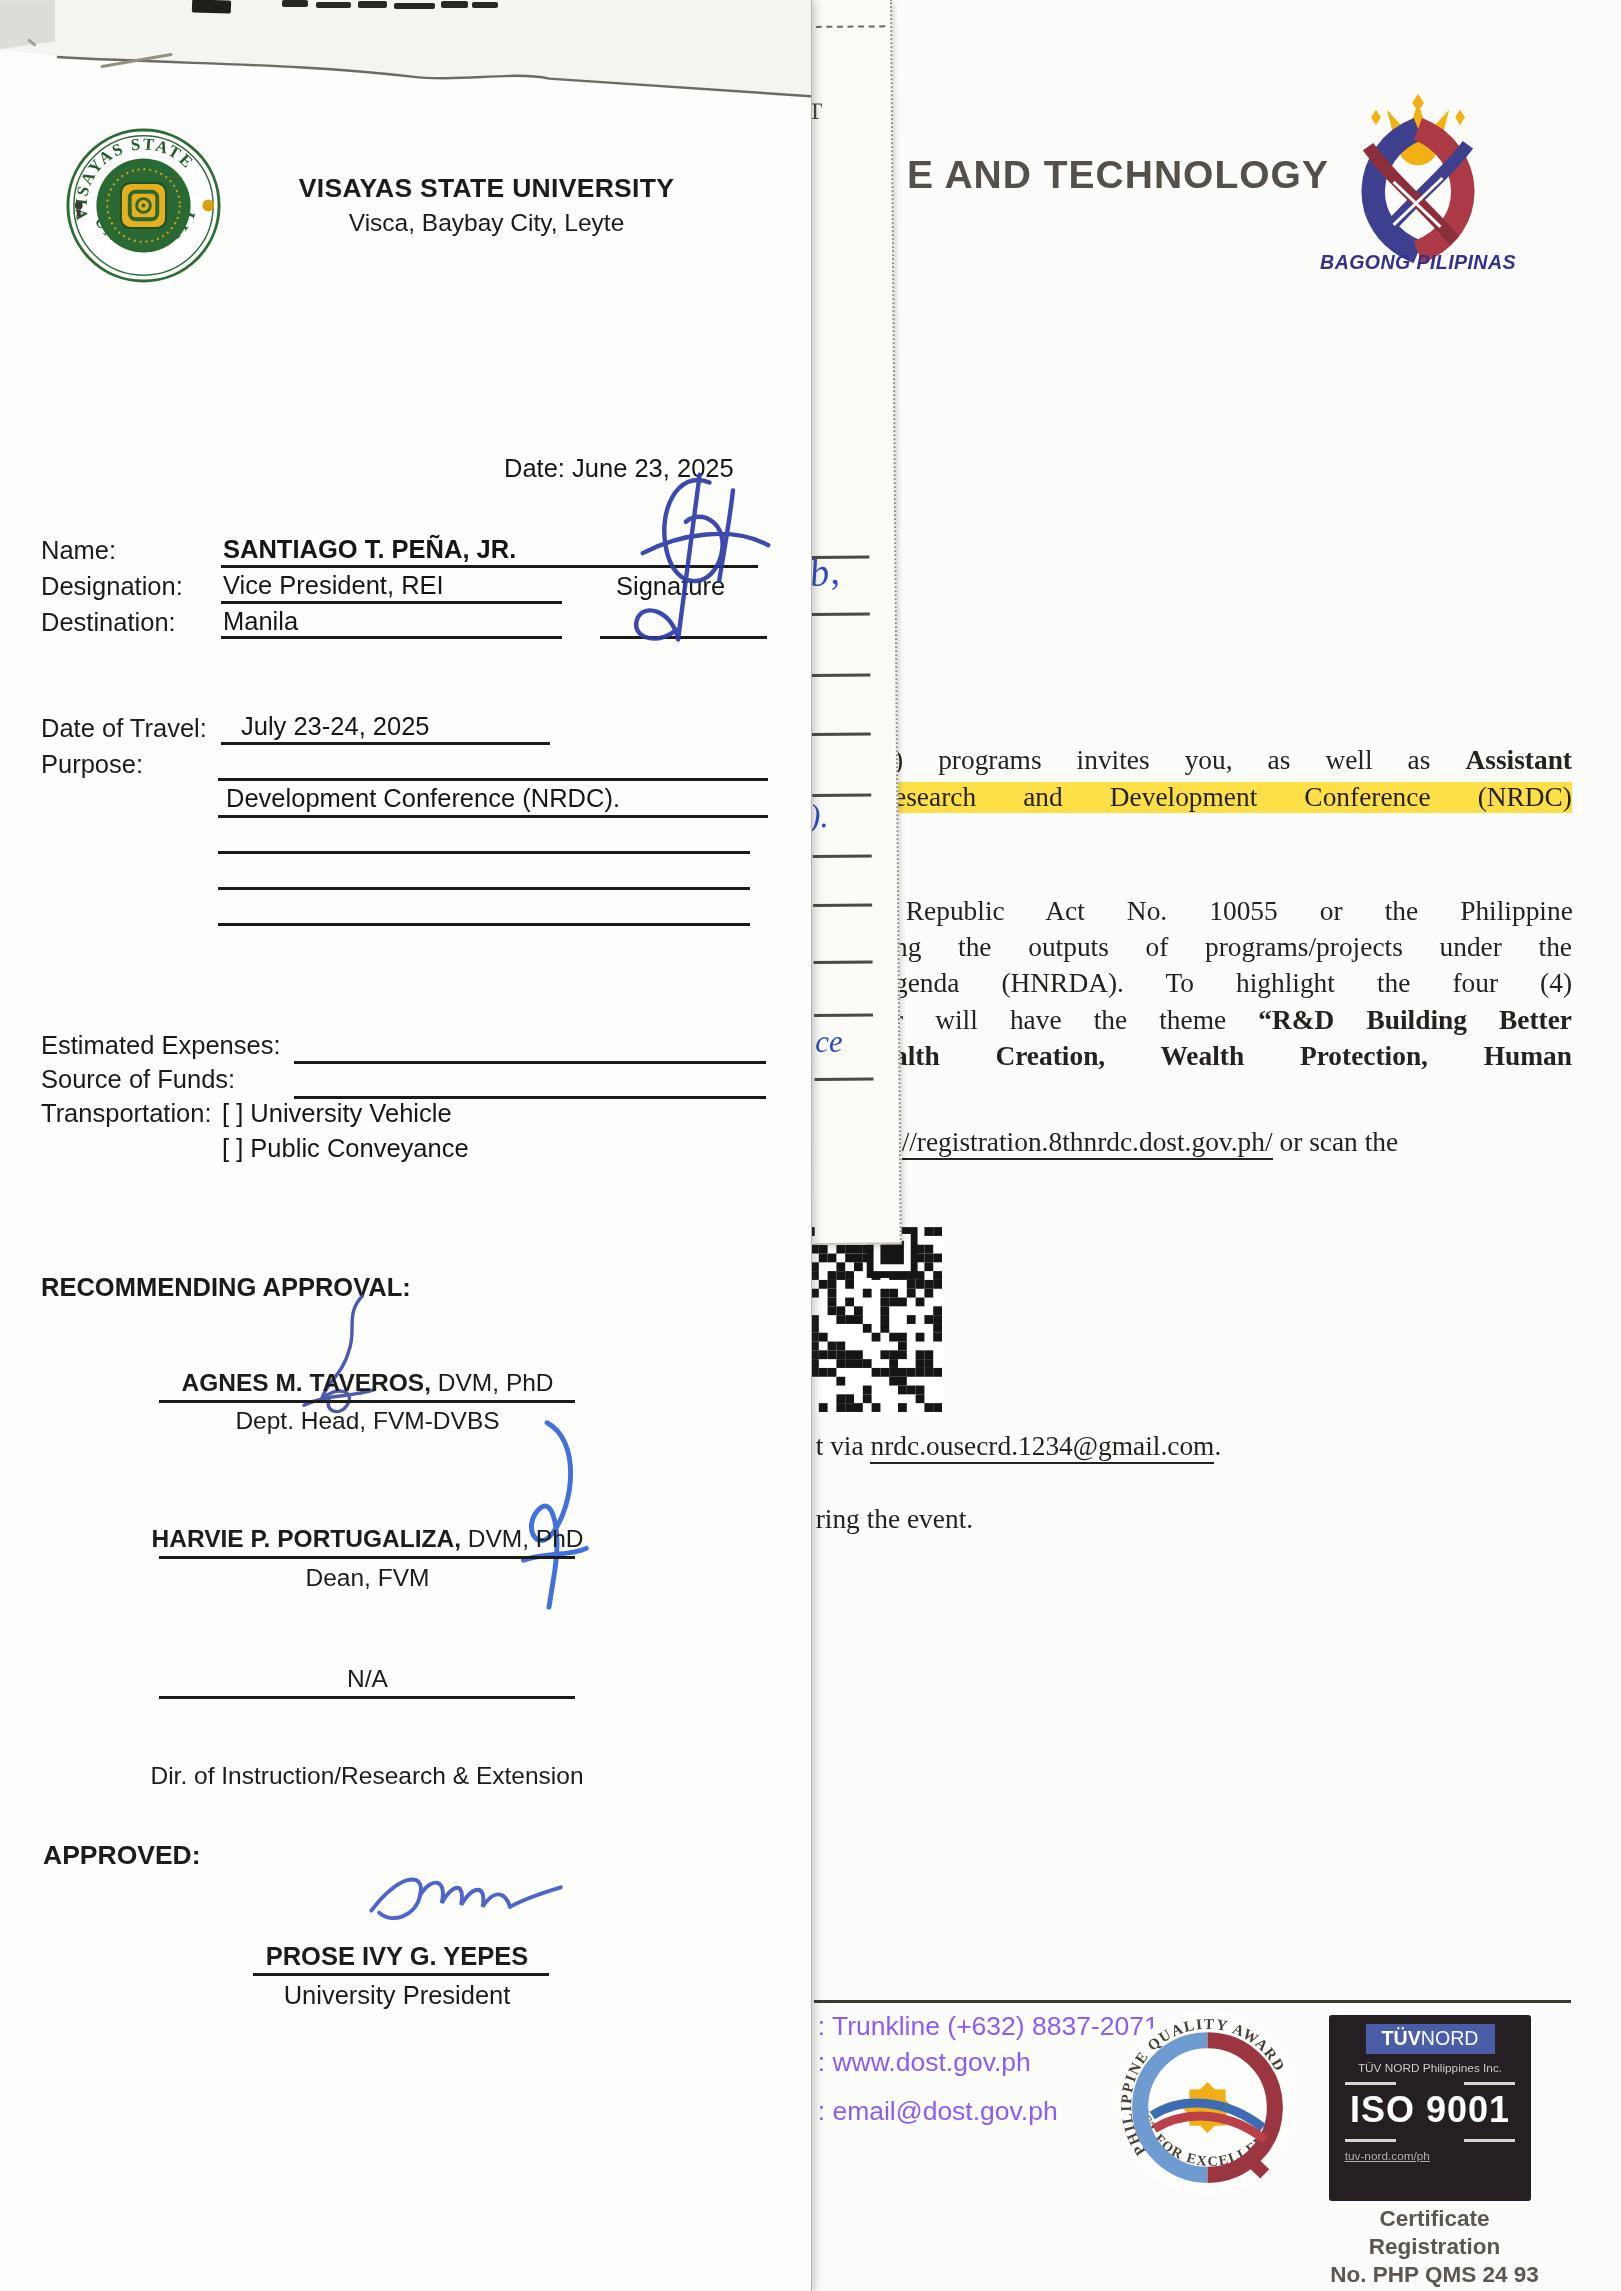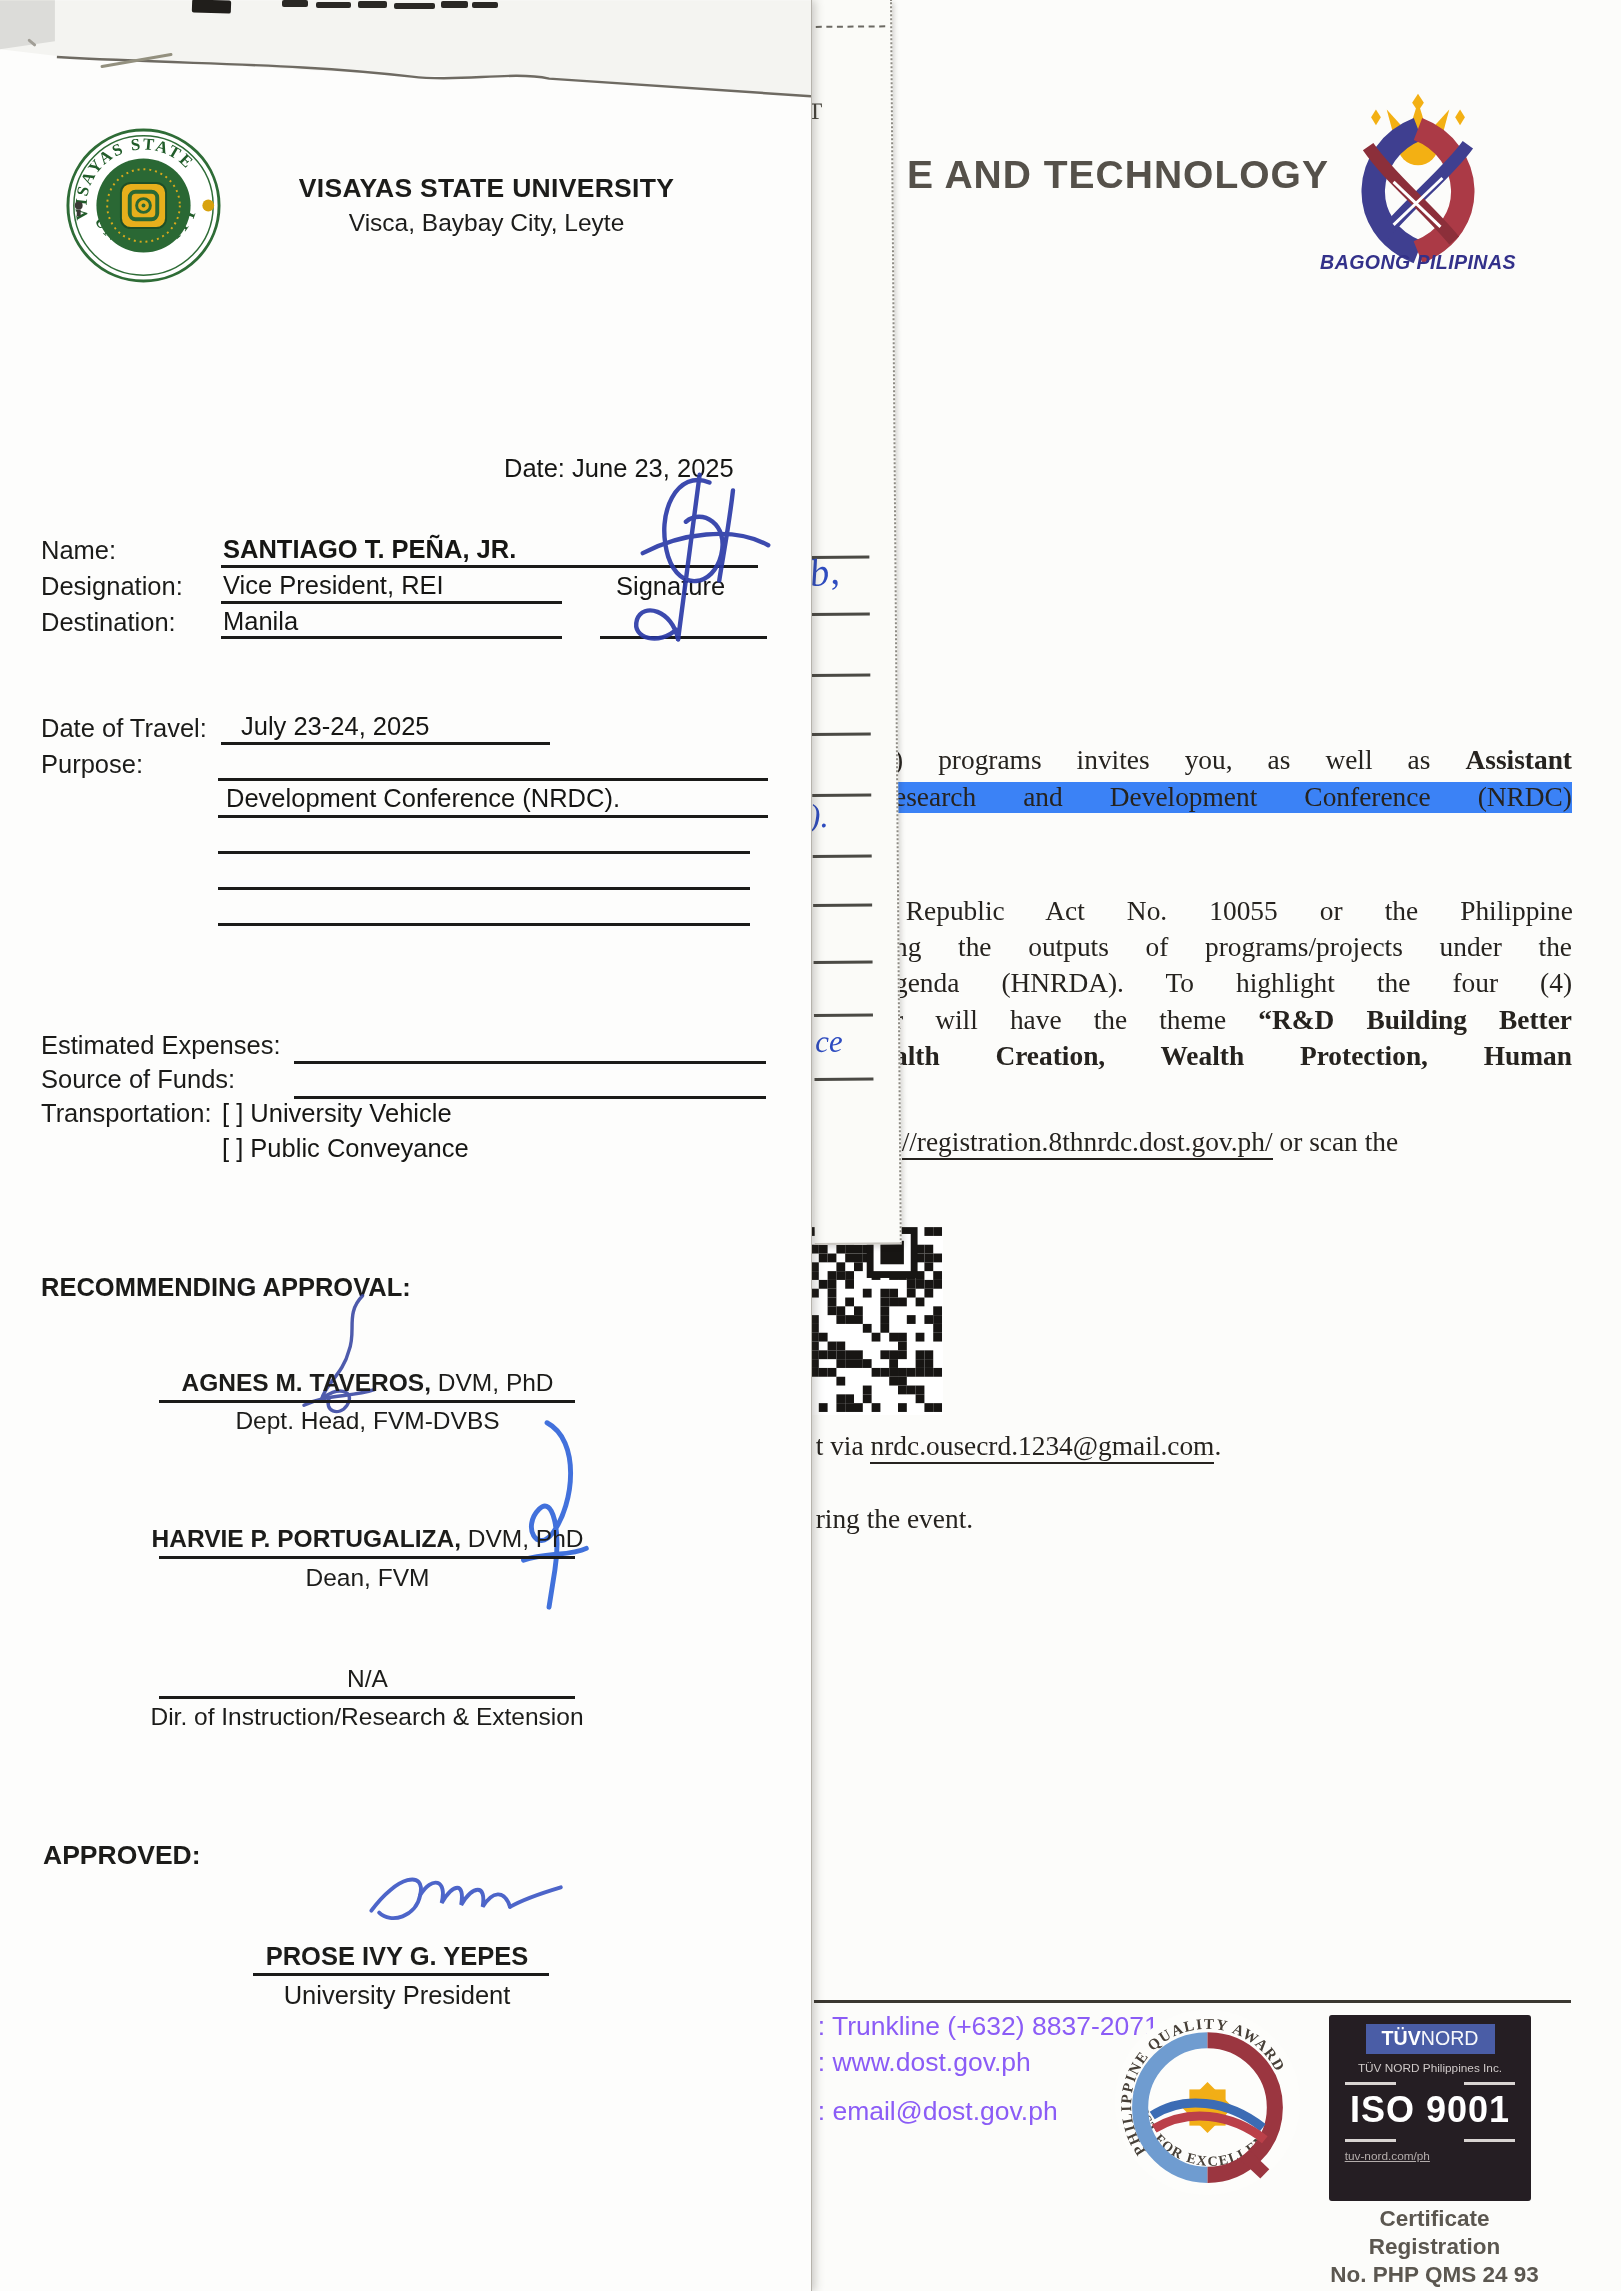--- a/index.html
+++ b/index.html
@@ -22,21 +22,21 @@
   .sig-name{font-size:24.5px;}
   .sig-title{font-size:24.5px;}
   .hdr-name{font-size:26.5px;font-weight:bold;letter-spacing:0.3px;}
   .hdr-addr{font-size:24.5px;}
   .form-title{font-size:29px;font-weight:bold;letter-spacing:0.5px;}
   
   .serifline{font-family:"Liberation Serif",serif;font-size:27.4px;color:#26231f;
              width:678px;text-align:justify;text-align-last:justify;white-space:nowrap;}
   .serifline b{font-weight:bold;}
   .leftline{font-family:"Liberation Serif",serif;font-size:27.4px;color:#26231f;white-space:nowrap;}
-  .hl{background:#3b82f6;}
+  .hl{background:#fde047;}
   .doclink{border-bottom:2px solid #26231f;padding-bottom:1px;}
   .hdr-frag{font-size:39px;font-weight:bold;color:#55514a;letter-spacing:1px;}
   .contact{font-size:26.5px;color:#8b5cf6;}
   .bagong-text{font-size:19.6px;font-weight:900;font-style:italic;color:#33318a;letter-spacing:0.4px;}
   
   .tuv{left:1329px;top:2015px;width:202px;height:186px;background:#251e23;border-radius:2.9px;
        display:flex;flex-direction:column;align-items:center;color:#fff;}
   .tuv-band{margin-top:8.8px;width:129px;height:30px;background:#4a5da6;display:flex;
             align-items:center;justify-content:center;font-size:19.6px;color:#fff;}
   .tuv-band .lt{font-weight:400;opacity:.95;}
@@ -432,21 +432,21 @@
       </g>
     </svg>
     <div class="abs center" style="left:147px;top:1525px;width:441px;">
       <span class="sig-name bold">HARVIE P. PORTUGALIZA,</span><span class="sig-name"> DVM, PhD</span>
     </div>
     <div class="uline" style="left:159px;top:1556px;width:416px;"></div>
     <div class="abs sig-title center" style="left:147px;top:1564px;width:441px;">Dean, FVM</div>
 
     <div class="abs sig-name center" style="left:147px;top:1665px;width:441px;">N/A</div>
     <div class="uline" style="left:159px;top:1696px;width:416px;"></div>
-    <div class="abs sig-title center" style="left:127px;top:1703px;width:480px;">Dir. of Instruction/Research &amp; Extension</div>
+    <div class="abs sig-title center" style="left:127px;top:1762px;width:480px;">Dir. of Instruction/Research &amp; Extension</div>
 
     <div class="abs bold" style="left:43px;top:1840px;font-size:26.5px;">APPROVED:</div>
 
     <svg class="abs" style="left:363px;top:1858px;" width="211" height="83" viewBox="0 0 215 85">
       <g fill="none" stroke="#3b55c4" stroke-width="4" stroke-linecap="round" opacity=".9">
         <path d="M8,54 C34,18 64,12 58,38 C54,60 28,68 16,56"></path>
         <path d="M58,38 C70,18 86,22 80,46 C92,26 104,24 100,48 C112,28 126,26 122,50 C132,34 144,32 150,50"></path>
         <path d="M150,50 C164,42 182,36 202,30"></path>
       </g>
     </svg>

